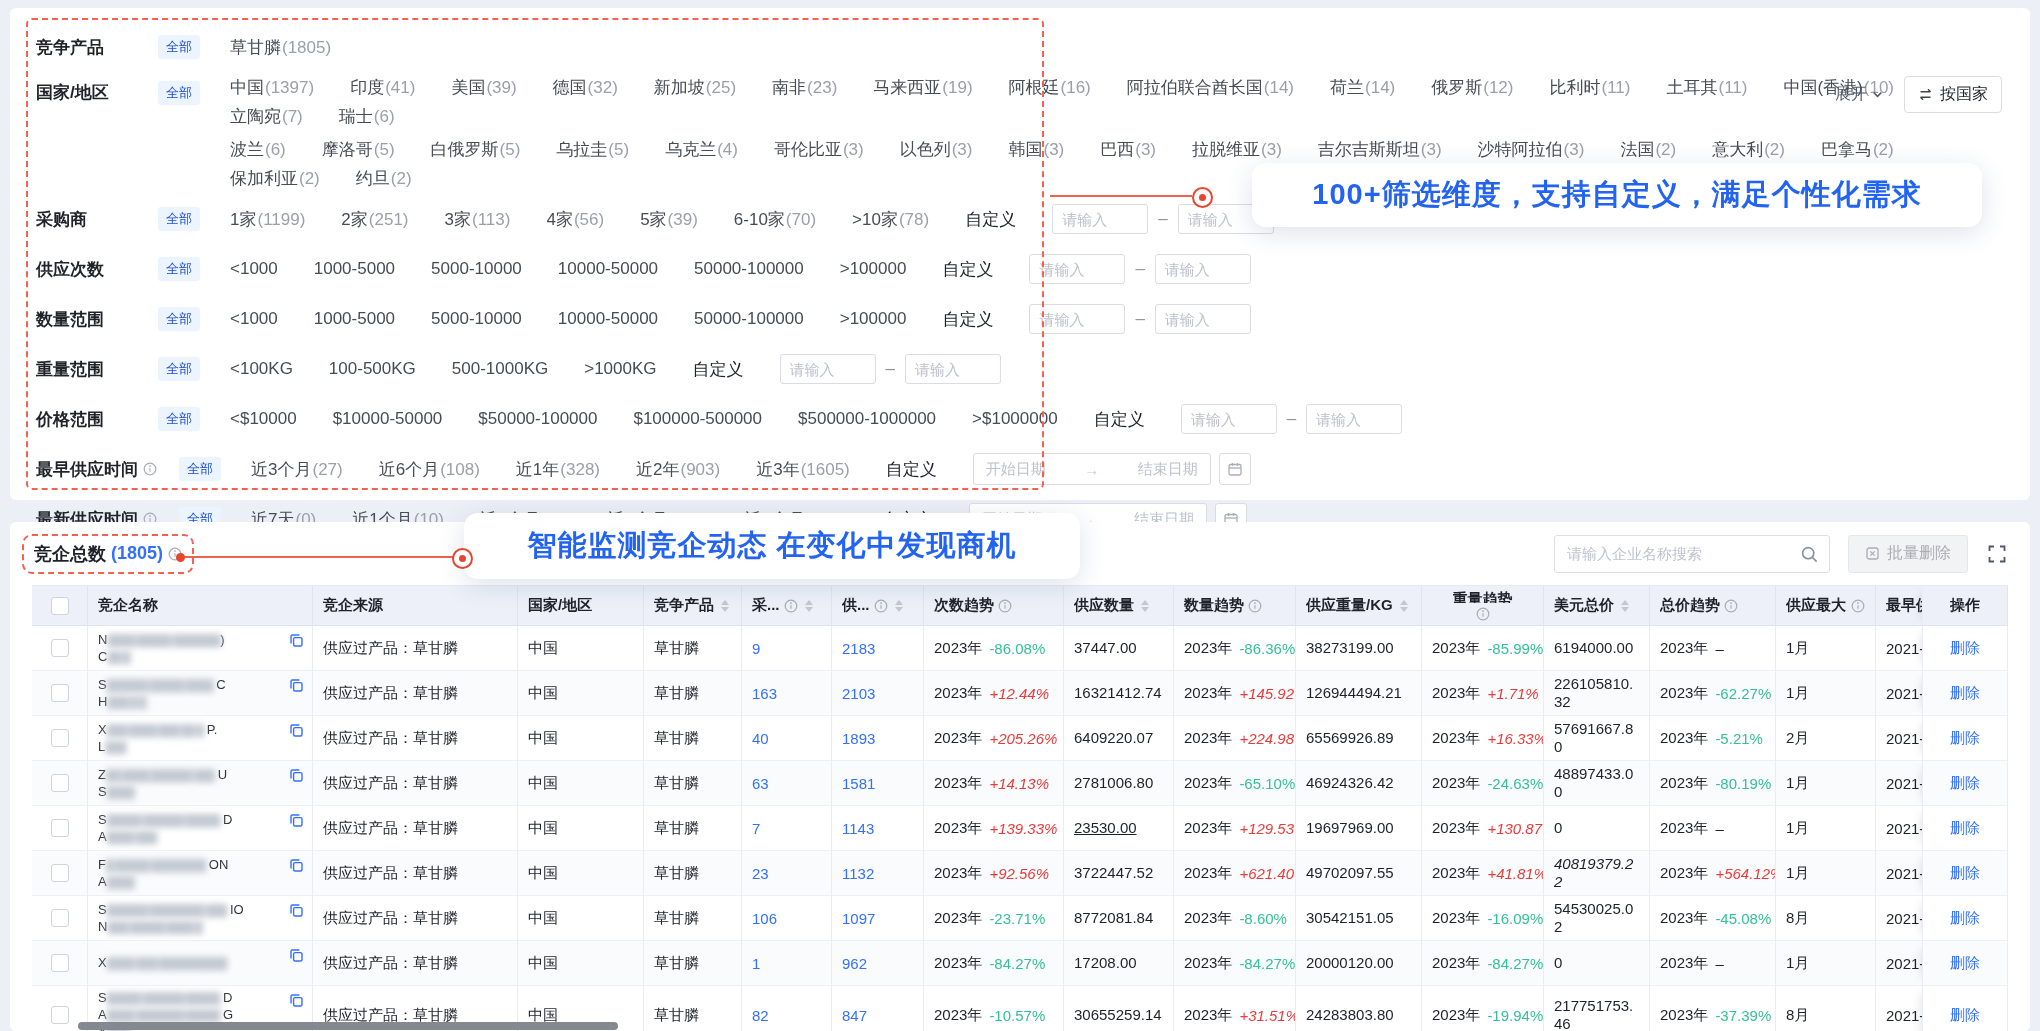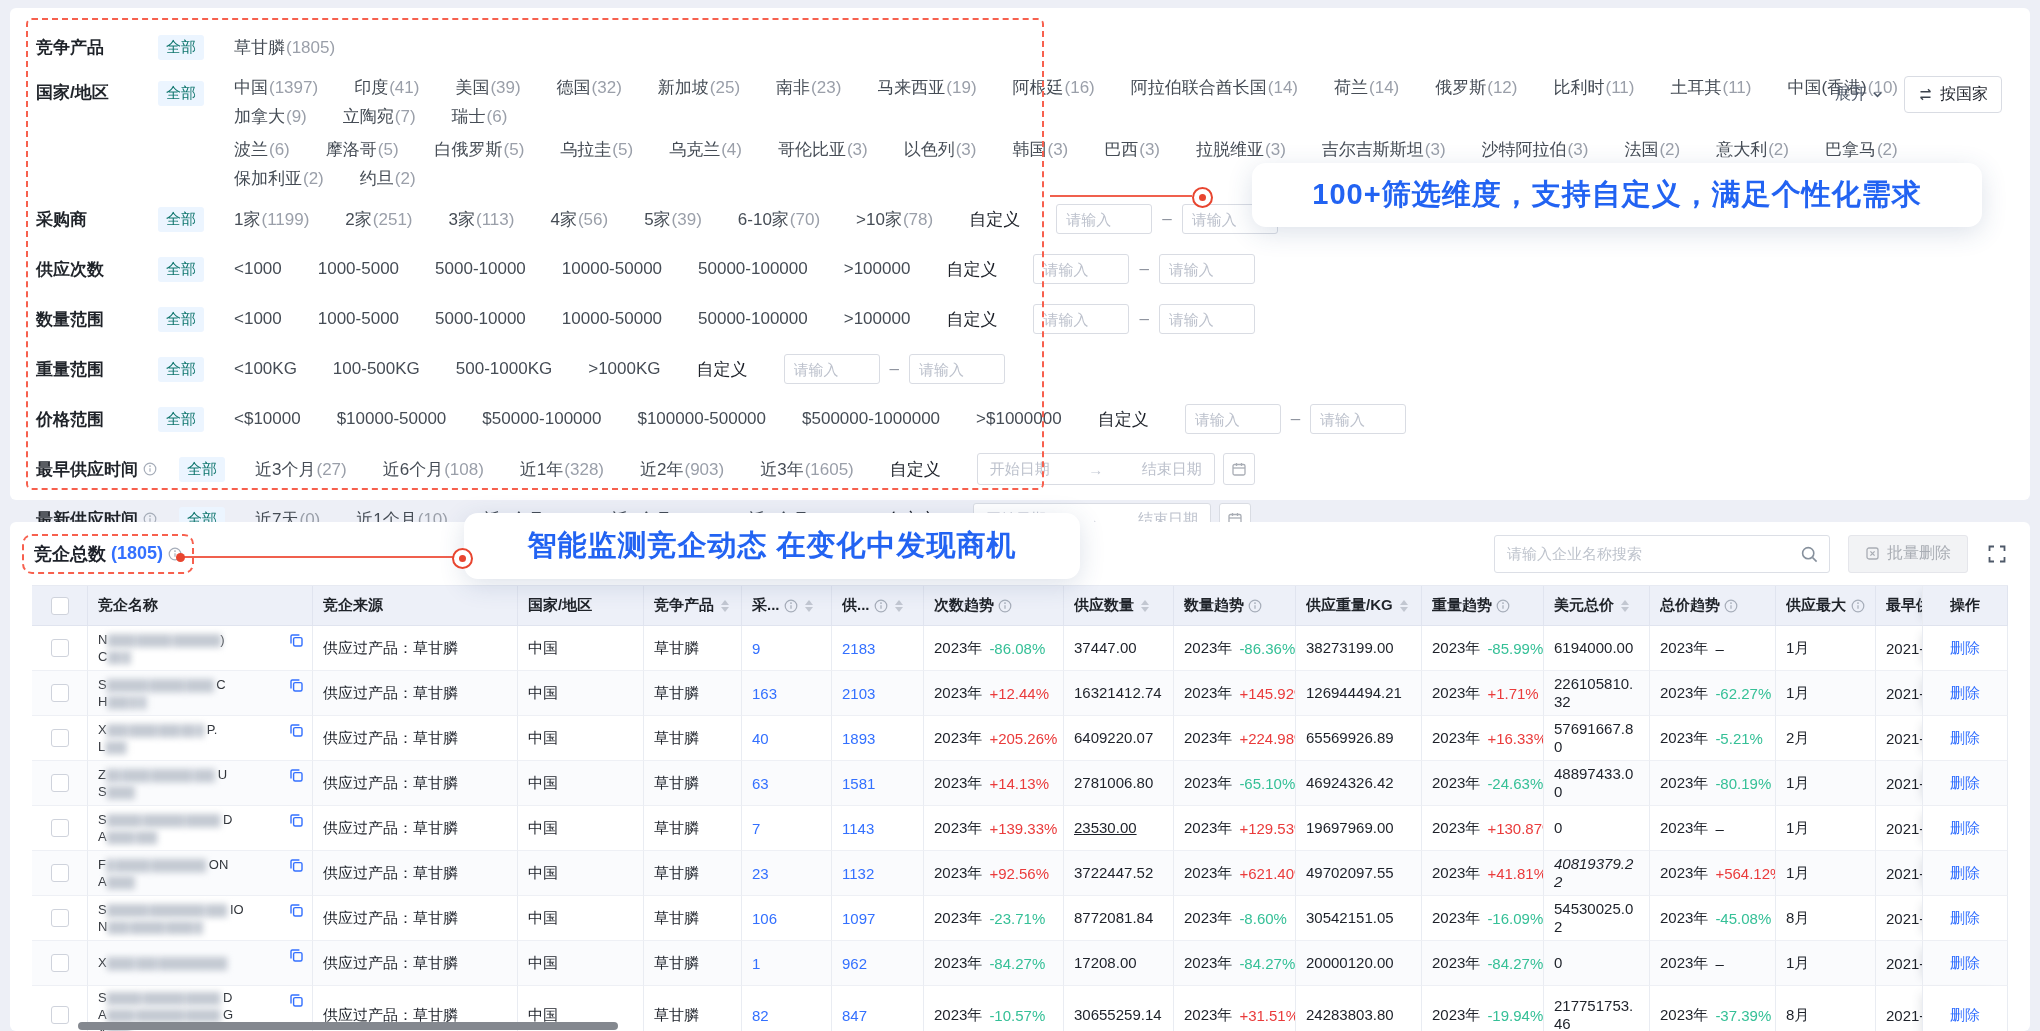--- a/index.html
+++ b/index.html
@@ -9,21 +9,21 @@
   #card1{left:10px;top:8px;width:2020px;height:492px;}
   #card2{left:10px;top:522px;width:2020px;height:509px;}
 
   
   #filterRows{padding:14px 26px 6px 26px;position:relative;z-index:2;}
   .f-row{display:flex;align-items:center;padding:4px 0;min-height:42px;position:relative;}
   .f-row.two{align-items:flex-start;}
   .f-row.two .f-label,.f-row.two .chip{margin-top:5px;}
   .f-label{min-width:100px;margin-right:22px;font-size:17px;font-weight:600;color:#1f2329;
     display:flex;align-items:center;gap:5px;white-space:nowrap;}
-  .chip{background:#ecf5ff;color:#0f766e;font-size:15px;padding:3px 8px;border-radius:3px;
+  .chip{background:#ecf5ff;color:#1d4ed8;font-size:13px;padding:3px 8px;border-radius:3px;
     margin-right:30px;white-space:nowrap;cursor:pointer;text-align:right;}
   .f-col{display:flex;flex-direction:column;gap:10px;flex:1;}
   .f-items{display:flex;flex-wrap:wrap;align-items:center;column-gap:36px;row-gap:6px;
     font-size:17px;color:#454c55;}
   .fi{white-space:nowrap;cursor:pointer;}
   .fc{color:#9a9fa9;margin-left:1px;}
   .fcustom{color:#1d2129;font-weight:500;white-space:nowrap;}
   .rg{display:inline-flex;align-items:center;gap:10px;}
   .f-input{width:96px;height:30px;border:1px solid #d9dce3;border-radius:3px;font-size:15px;
     padding:0 9px;color:#3b82f6;box-sizing:border-box;outline:none;background:#fff;}
@@ -55,21 +55,21 @@
     font-size:29px;font-weight:700;color:#2263f2;letter-spacing:1px;white-space:nowrap;}
 
   
   .summary-bar{position:absolute;left:0;top:0;right:0;height:63px;display:flex;
     align-items:center;justify-content:space-between;padding:0 22px 0 12px;box-sizing:border-box;}
   .pill{display:inline-flex;align-items:center;gap:5px;border:2px dashed #f7604e;border-radius:10px;
     padding:6px 10px;}
   .pill .t1{font-size:18px;font-weight:700;color:#1d2129;}
   .pill .t2{font-size:18px;font-weight:700;color:#3370ff;}
   .toolbar{display:flex;align-items:center;gap:18px;}
-  .searchbox{position:relative;width:336px;height:38px;border:1px solid #dcdfe6;border-radius:3px;
+  .searchbox{position:relative;width:276px;height:38px;border:1px solid #dcdfe6;border-radius:3px;
     background:#fff;display:flex;align-items:center;box-sizing:border-box;}
   .searchbox input{border:0;outline:0;flex:1;padding:0 36px 0 12px;font-size:15px;color:#1d2129;
     background:transparent;font-family:inherit;}
   .searchbox input::placeholder{color:#bfc4cd;}
   .search-ic{position:absolute;right:10px;top:9px;}
   .batch{height:38px;display:inline-flex;align-items:center;gap:7px;padding:0 16px;
     background:#f2f3f5;border:1px solid #e5e6eb;border-radius:3px;color:#a9adb4;font-size:16px;
     font-family:inherit;cursor:not-allowed;}
   .fsbtn{display:inline-flex;cursor:pointer;}
 
@@ -91,21 +91,21 @@
   .namecell{padding-right:30px;position:relative;}
   .nlines{display:flex;flex-direction:column;gap:1px;}
   .nline{font-size:13px;color:#30343a;line-height:15px;white-space:nowrap;}
   .nblur{filter:blur(3px);color:#c3c9d2;letter-spacing:-1px;font-size:11px;}
   .copy{position:absolute;top:7px;right:8px;cursor:pointer;display:inline-flex;}
   .bluelink{color:#3370ff;cursor:pointer;}
   .cell-qty,.cell-price,.cell-weight{word-break:break-all;line-height:18px;}
   .cell-qty span,.cell-price span,.cell-weight span{word-break:break-all;}
   .tyear{margin-right:3px;white-space:nowrap;}
   .tval{white-space:nowrap;}
-  .v-up{color:#ea3b3b;}
+  .v-up{color:#ea3b3b;font-style:italic;}
   .v-down{color:#35c097;}
   .v-neutral{color:#1d2129;}
   .td-action{position:absolute;left:1890px;top:0;bottom:0;width:86px;display:flex;
     align-items:center;justify-content:center;border-left:1px solid #e9ecf2;
     box-shadow:-8px 0 10px -8px rgba(60,70,90,.18);box-sizing:border-box;
     border-bottom:1px solid #eef0f5;background:#fff;}
   .tr.head .td-action{background:#edf0f8;font-weight:700;border-bottom:1px solid #e0e4ef;}
   .tr.even .td-action{background:#fafbfd;}
   .del{color:#3370ff;cursor:pointer;}
   .sorter{display:inline-flex;flex-direction:column;gap:2px;margin-left:3px;cursor:pointer;flex:none;}
@@ -541,21 +541,21 @@
                 </svg>
               </span>
             </div>
             <div class="td" style="width: 126px;">
               <span class="thl">供应重量/KG</span>
               <span class="sorter">
                 <i class="cu"></i>
                 <i class="cd"></i>
               </span>
             </div>
-            <div class="td" style="width: 122px;">
+            <div class="td" style="width: 122px; flex-direction: column;">
               <span class="thl">重量趋势</span>
               <span class="icn">
                 <svg width="14" height="14" viewBox="0 0 14 14">
                   <circle cx="7" cy="7" r="5.8" fill="none" stroke="#a6adb9" stroke-width="1.2"></circle>
                   <line x1="7" y1="6.2" x2="7" y2="9.8" stroke="#a6adb9" stroke-width="1.2"></line>
                   <circle cx="7" cy="4.1" r="0.9" fill="#a6adb9"></circle>
                 </svg>
               </span>
             </div>
             <div class="td" style="width: 106px;">

